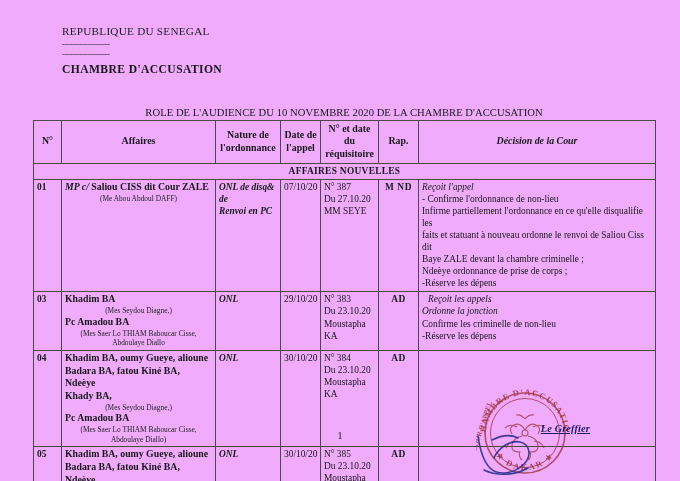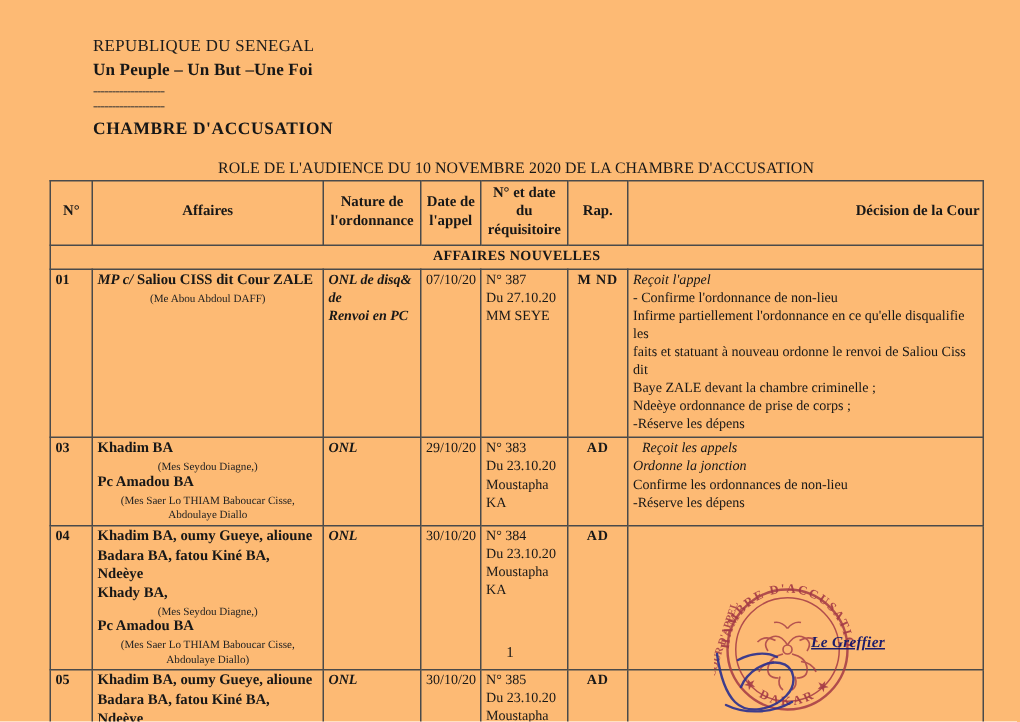--- a/index.html
+++ b/index.html
@@ -12,21 +12,21 @@
     height: 481px;
     position: relative;
     font-family: "Liberation Serif", "DejaVu Serif", serif;
     color: #171717;
     overflow: hidden;
   }
 
   .page {
     position: absolute;
     inset: 0;
-    background: #fdba74;
+    background: #f0abfc;
   }
 
   
   .letterhead {
     position: absolute;
     left: 62px;
     top: 24px;
     line-height: 1.32;
   }
   .lh-line1 {
@@ -225,21 +225,20 @@
   }
   .signature svg { display: block; }
 </style>
 </head>
 <body>
 
 <div class="page">
 
   <div class="letterhead">
     <div class="lh-line1">REPUBLIQUE DU SENEGAL</div>
-    <div class="lh-line2">Un Peuple – Un But –Une Foi</div>
     <div class="lh-rule">-------------------</div>
     <div class="lh-rule">-------------------</div>
     <div class="lh-line4">CHAMBRE D'ACCUSATION</div>
   </div>
 
   <div class="role-title">ROLE DE L'AUDIENCE DU 10 NOVEMBRE 2020 DE LA CHAMBRE D'ACCUSATION</div>
 
   <div class="tbl-wrap">
     <table class="role">
       <colgroup>
@@ -261,21 +260,21 @@
           </th>
           <th>
             <span>Date de</span><br>
             <span>l'appel</span>
           </th>
           <th>
             <span>N° et date du</span><br>
             <span>réquisitoire</span>
           </th>
           <th>Rap.</th>
-          <th style="text-align:right; padding-left:2px;">Décision de la Cour</th>
+          <th style="text-align:center; padding-left:2px;font-style:italic;">Décision de la Cour</th>
         </tr>
       </thead>
       <tbody>
 
         <tr class="section-row">
           <td colspan="7">AFFAIRES NOUVELLES</td>
         </tr>
 
         <tr class="row-01">
           <td class="cell-no">01</td>
@@ -321,21 +320,21 @@
           <td class="cell-req">
             <span>N° 383</span><br>
             <span>Du 23.10.20</span><br>
             <span>Moustapha</span><br>
             <span>KA</span>
           </td>
           <td class="cell-rap">AD</td>
           <td class="cell-dec">
             <div class="dec-it" style="padding-left:6px;">Reçoit les appels</div>
             <div class="dec-it">Ordonne la jonction</div>
-            <div>Confirme les  ordonnances de non-lieu</div>
+            <div>Confirme les  criminelle de non-lieu</div>
             <div>-Réserve les dépens</div>
           </td>
         </tr>
 
         <tr class="row-04">
           <td class="cell-no">04</td>
           <td>
             <div class="aff-main">Khadim BA, oumy Gueye, alioune</div>
             <div class="aff-main">Badara BA, fatou Kiné BA, Ndeèye</div>
             <div class="aff-main">Khady BA,</div>

